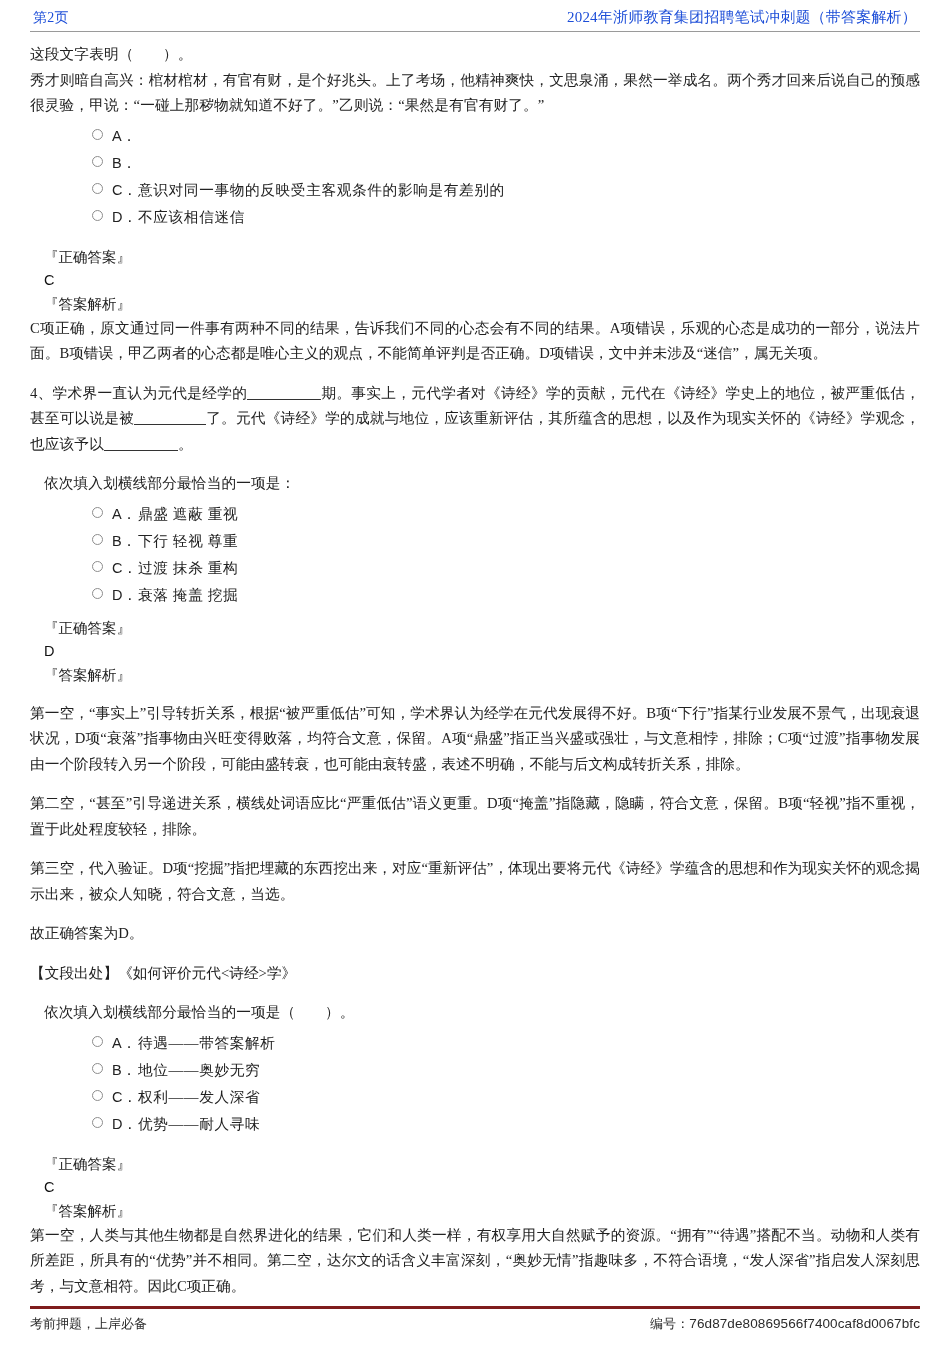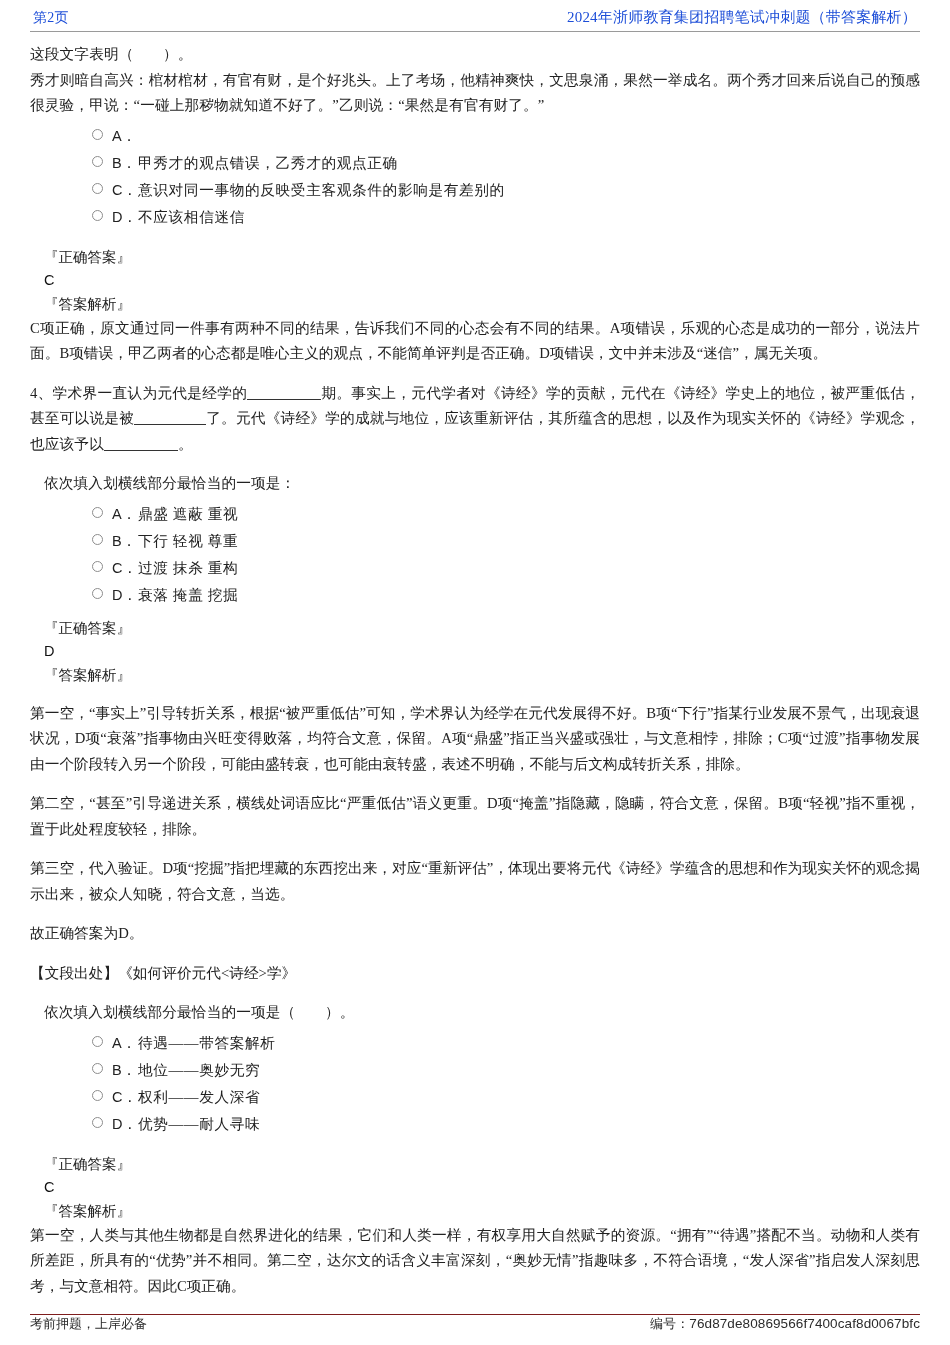--- a/index.html
+++ b/index.html
@@ -115,21 +115,22 @@
   .blank.w3 { width: 74px; }
   .blank.w4 { width: 52px; }
   .blank.w5 { width: 48px; }
 
   
   .page-footer {
     position: absolute;
     left: 30px;
     right: 30px;
     bottom: 12px;
-    border-top: 1px solid #7f1d1d;
+    border-top: 3px solid #7f1d1d;
+    padding-top: 6px;
     display: flex;
     justify-content: space-between;
     align-items: baseline;
     font-size: 13px;
     color: #2b2b2b;
   }
   .page-footer .ft-right { letter-spacing: .1px; }
   .ft-id { font-family: "Liberation Sans", sans-serif; font-size: 13.5px; }
 </style>
 </head>
@@ -149,21 +150,20 @@
       <p class="para">秀才则暗自高兴：棺材棺材，有官有财，是个好兆头。上了考场，他精神爽快，文思泉涌，果然一举成名。两个秀才回来后说自己的预感很灵验，甲说：“一碰上那秽物就知道不好了。”乙则说：“果然是有官有财了。”</p>
 
       <ul class="options">
         <li class="opt-row">
           <span class="radio"></span>
           <span class="opt-letter">A．</span>
         </li>
         <li class="opt-row">
           <span class="radio"></span>
           <span class="opt-letter">B．</span>
-          <span class="opt-text">甲秀才的观点错误，乙秀才的观点正确</span>
         </li>
         <li class="opt-row">
           <span class="radio"></span>
           <span class="opt-letter">C．</span>
           <span class="opt-text">意识对同一事物的反映受主客观条件的影响是有差别的</span>
         </li>
         <li class="opt-row">
           <span class="radio"></span>
           <span class="opt-letter">D．</span>
           <span class="opt-text">不应该相信迷信</span>

